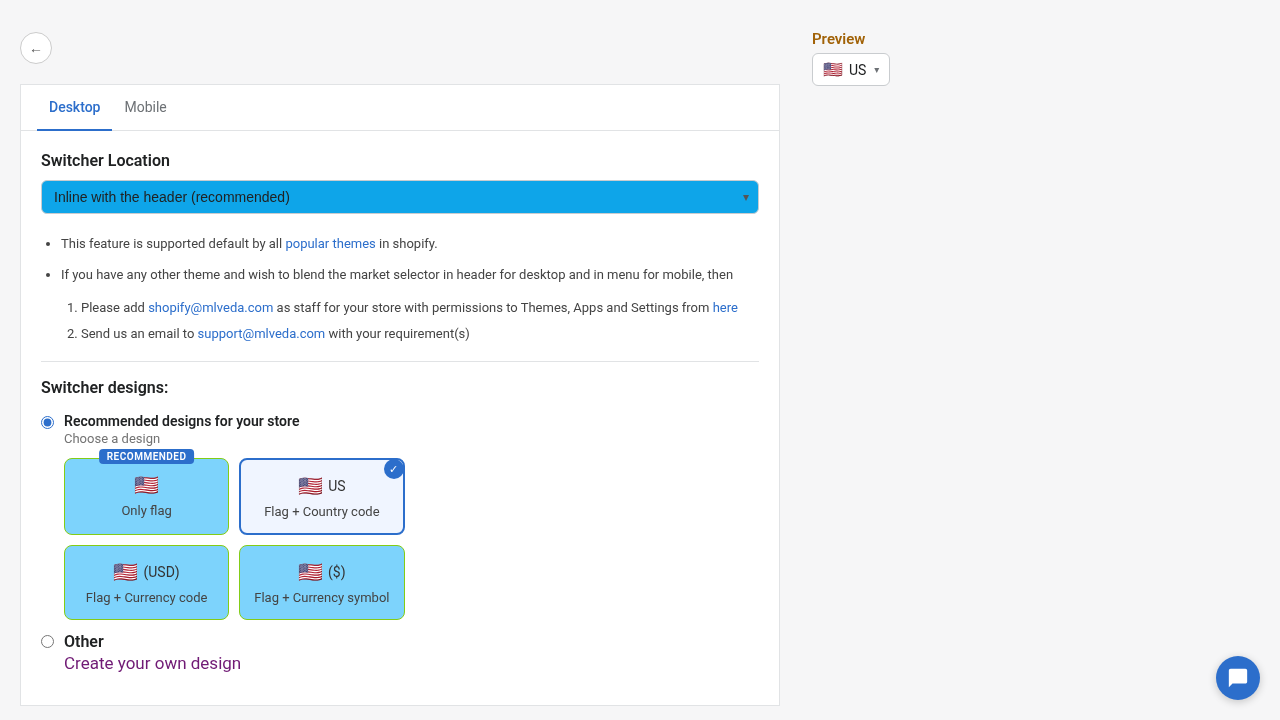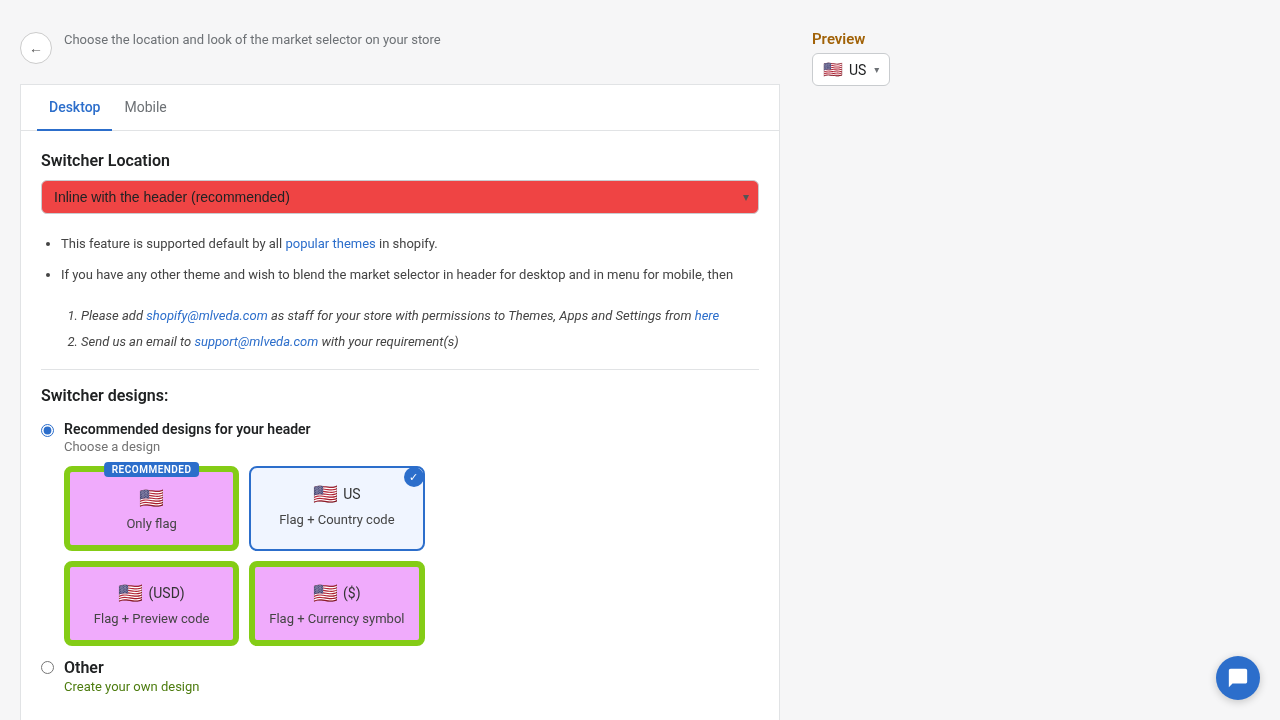--- a/index.html
+++ b/index.html
@@ -90,21 +90,21 @@
       position: relative;
       margin-bottom: 20px;
     }
     .select-field {
       width: 100%;
       padding: 8px 32px 8px 12px;
       border: 1px solid #c9cccf;
       border-radius: 6px;
       font-size: 14px;
       color: #202223;
-      background: #ef4444;
+      background: #0ea5e9;
       appearance: none;
       cursor: pointer;
     }
     .select-arrow {
       position: absolute;
       right: 10px;
       top: 50%;
       transform: translateY(-50%);
       color: #555;
       pointer-events: none;
@@ -120,22 +120,21 @@
       line-height: 1.6;
       margin-bottom: 10px;
       list-style: disc;
       margin-left: 20px;
     }
     .link {
       color: #2c6ecb;
       text-decoration: none;
     }
     .ordered-list {
-      margin: 20px 0 8px 16px;
-      font-style: italic;
+      margin: 12px 0 8px 16px;
     }
     .ordered-list li {
       font-size: 13px;
       color: #444;
       line-height: 1.6;
       margin-bottom: 6px;
       list-style: decimal;
       margin-left: 4px;
     }
     .divider {
@@ -168,29 +167,29 @@
       margin-top: 2px;
     }
     .designs-grid {
       display: grid;
       grid-template-columns: 1fr 1fr;
       gap: 10px;
       margin-top: 12px;
       max-width: 420px;
     }
     .design-card {
-      border: 6px solid #84cc16;
+      border: 1px solid #84cc16;
       border-radius: 8px;
       padding: 14px;
       display: flex;
       flex-direction: column;
       align-items: center;
       gap: 6px;
       cursor: pointer;
-      background: #f0abfc;
+      background: #7dd3fc;
       position: relative;
     }
     .design-card.selected {
       border: 2px solid #2c6ecb;
       background: #f0f5ff;
     }
     .design-card .flag-icon {
       font-size: 20px;
     }
     .design-card .design-label {
@@ -227,22 +226,22 @@
     }
     .other-section {
       margin-top: 10px;
     }
     .other-label {
       font-size: 16px;
       font-weight: 600;
       color: #202223;
     }
     .other-sub {
-      font-size: 13px;
-      color: #4d7c0f;
+      font-size: 17px;
+      color: #701a75;
       margin-top: 2px;
     }
     
     .preview-panel {
       width: 200px;
       flex-shrink: 0;
     }
     .preview-title {
       font-size: 15px;
       font-weight: 600;
@@ -295,21 +294,20 @@
   </style>
 </head>
 <body>
 
 <div class="page-wrapper">
   <div class="main-content">
 
     <div class="header">
       <button class="back-btn">←</button>
       <div class="header-text">
-        <p>Choose the location and look of the market selector on your store</p>
       </div>
     </div>
 
     <div class="card">
 
       <div class="tabs">
         <div class="tab active">Desktop</div>
         <div class="tab">Mobile</div>
       </div>
 
@@ -349,21 +347,21 @@
 
         <div class="divider"></div>
 
         <div class="section-label">Switcher designs:</div>
 
         <div class="radio-section">
 
           <div class="radio-row">
             <input type="radio" name="design_type" checked="" class="radio-input" style="">
             <div>
-              <div class="radio-label">Recommended designs for your header</div>
+              <div class="radio-label">Recommended designs for your store</div>
               <div class="radio-sub">Choose a design</div>
 
               <div class="designs-grid">
 
                 <div class="design-card">
                   <span class="recommended-badge">RECOMMENDED</span>
                   <span class="flag-icon">🇺🇸</span>
                   <span class="design-label">Only flag</span>
                 </div>
 
@@ -374,21 +372,21 @@
                     <span>US</span>
                   </div>
                   <span class="design-label">Flag + Country code</span>
                 </div>
 
                 <div class="design-card">
                   <div class="design-row">
                     <span class="flag-icon">🇺🇸</span>
                     <span>(USD)</span>
                   </div>
-                  <span class="design-label">Flag + Preview code</span>
+                  <span class="design-label">Flag + Currency code</span>
                 </div>
 
                 <div class="design-card">
                   <div class="design-row">
                     <span class="flag-icon">🇺🇸</span>
                     <span>($)</span>
                   </div>
                   <span class="design-label">Flag + Currency symbol</span>
                 </div>
               </div>

